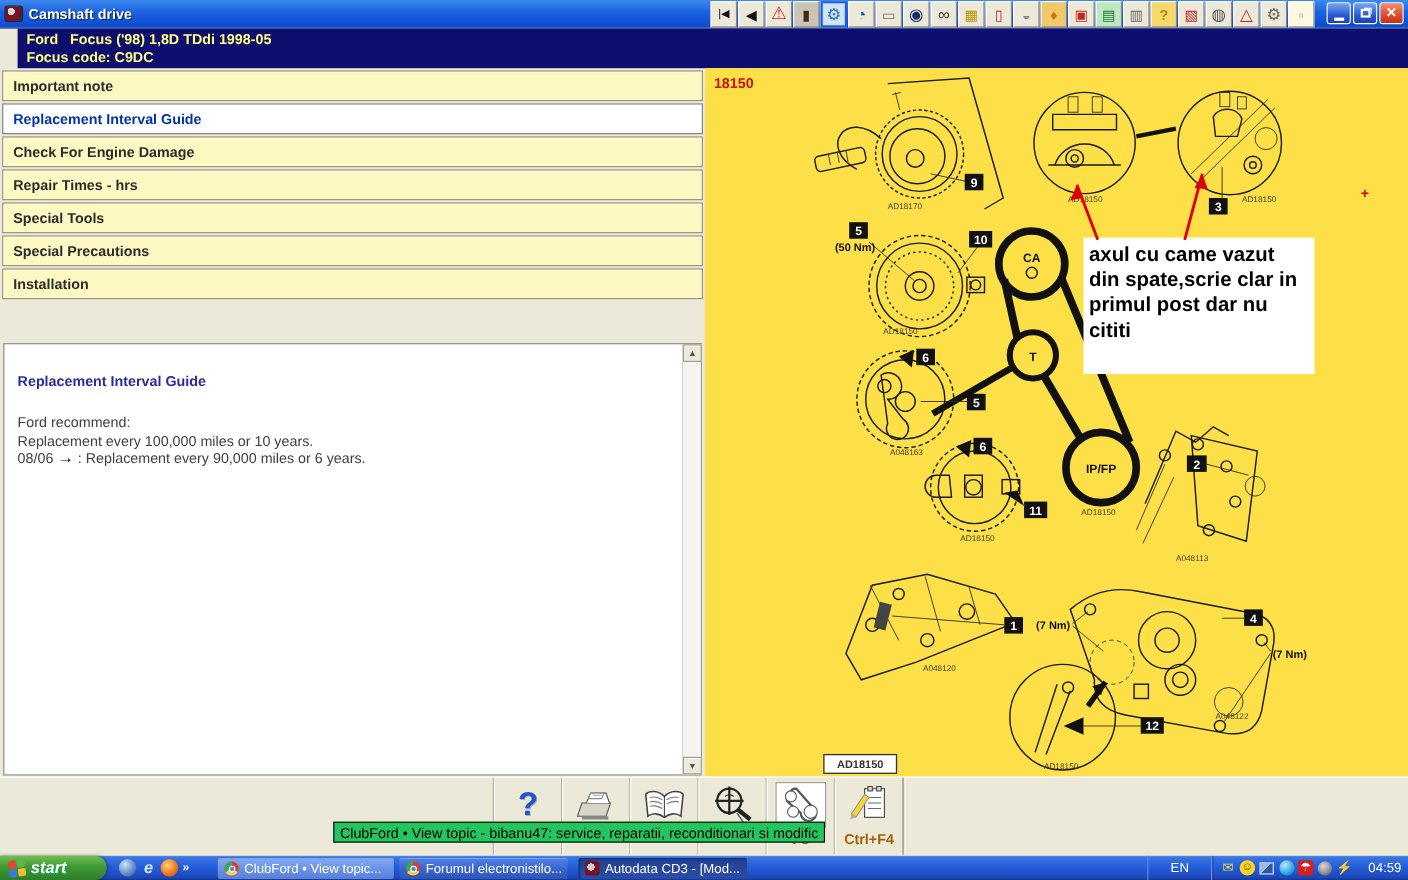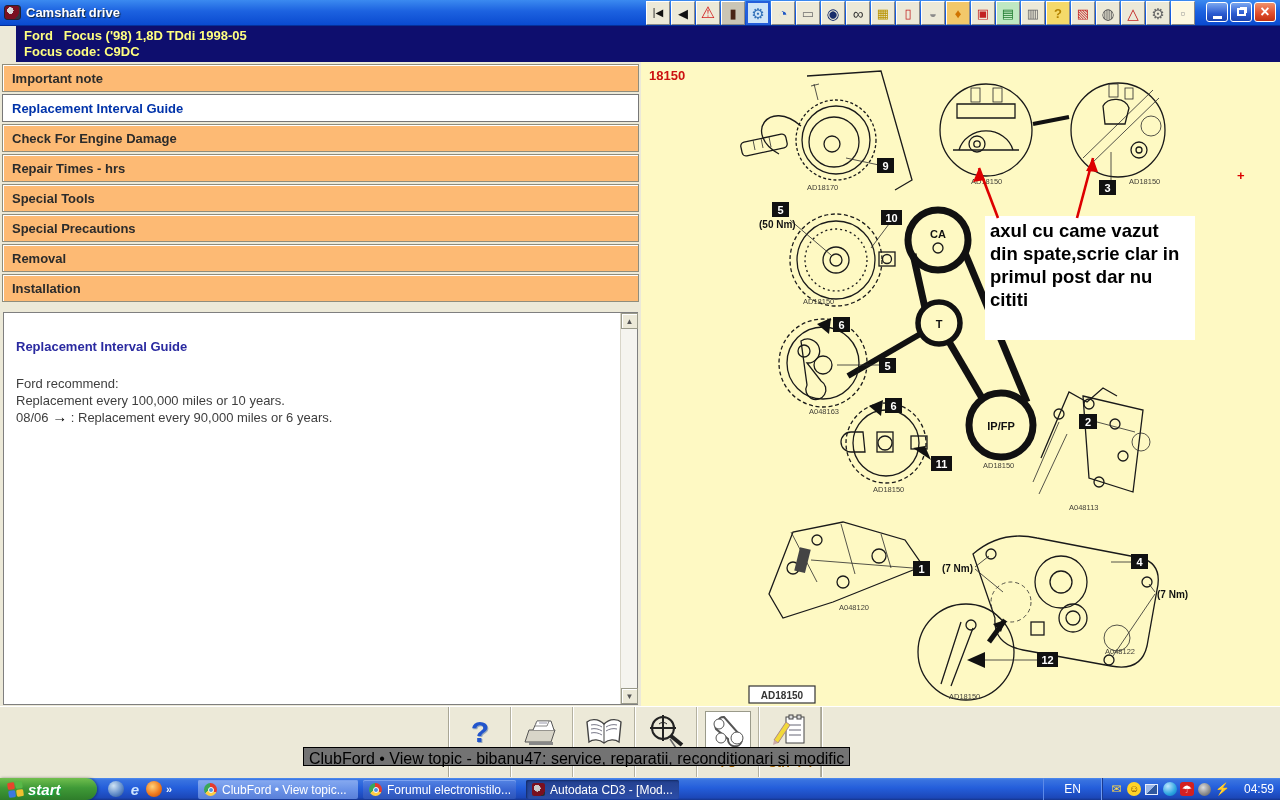--- a/index.html
+++ b/index.html
@@ -26,40 +26,40 @@
   .glyph-min{width:9px;height:3px;background:#fff;margin-top:10px;}
   .glyph-restore{width:9px;height:8px;border:2px solid #fff;box-shadow:2px -2px 0 -1px #fff;}
 
   
   .vhead{position:absolute;top:26px;left:16px;width:1280px;height:36px;background:#0e0e6e;
     color:#ffff80;font-weight:bold;font-size:13px;padding:2px 0 0 8px;}
   .vhead div{white-space:pre;line-height:16px;}
 
   
   .left-menu{position:absolute;top:64px;left:0;width:641px;}
-  .menu-item{height:28px;margin:0 2px 2px 2px;background:#fdba74;border:1px solid #8f8d7c;
+  .menu-item{height:28px;margin:0 2px 2px 2px;background:#fef9c3;border:1px solid #8f8d7c;
     box-shadow:inset 1px 1px 0 #fff;display:flex;align-items:center;padding-left:9px;
     font-size:13px;font-weight:bold;color:#2b2b2b;cursor:pointer;}
   .menu-item.selected{background:#fff;color:#0033aa;border-color:#777;}
 
   
   .content{position:absolute;top:312px;left:3px;width:635px;height:393px;background:#fff;
     border:1px solid #7f7f7f;font-size:13px;color:#3e3e3e;}
   .content-inner{padding:26px 30px 0 12px;}
   .c-head{color:#2a2aa0;font-weight:bold;font-size:13px;margin-bottom:22px;}
   .c-line{line-height:16.5px;}
   .arr{font-weight:bold;color:#000;font-size:15px;}
   .c-foot{font-weight:bold;color:#111;margin-top:17px;line-height:17px;}
   .scrollbar{position:absolute;right:0;top:0;width:17px;height:100%;background:#f5f4ef;border-left:1px solid #d8d5c8;}
   .sb-btn{position:absolute;left:0;width:17px;height:16px;background:#ece9d8;border:1px solid #9a9a8a;
     box-shadow:inset 1px 1px 0 #fff;font-size:8px;color:#555;display:flex;align-items:center;justify-content:center;cursor:pointer;}
   .sb-up{top:0;} .sb-down{bottom:0;}
 
   
-  .diagram{position:absolute;top:62px;left:641px;width:639px;height:644px;background:#fef9c3;}
+  .diagram{position:absolute;top:62px;left:641px;width:639px;height:644px;background:#fde047;}
   .fig-num{position:absolute;top:6px;left:8px;color:#cc1111;font-weight:bold;font-size:13px;}
   svg text{font-family:"Liberation Sans",sans-serif;}
   .dln{stroke:#1a1a1a;stroke-width:1.3;fill:none;}
   .dthin{stroke:#2a2a2a;stroke-width:0.8;fill:none;}
   .belt{stroke:#111;fill:none;}
   .cl-box{fill:#111;}
   .cl-txt{fill:#fff;font-size:11px;font-weight:bold;text-anchor:middle;}
   .cap{fill:#44423a;font-size:7.5px;}
   .small-b{fill:#111;font-size:10px;font-weight:bold;}
   .red{stroke:#dd0000;stroke-width:2.6;fill:none;}
@@ -71,22 +71,22 @@
   .bb-row{position:absolute;left:448px;top:0;display:flex;height:70px;}
   .bb-sep{width:1px;background:#a9a695;box-shadow:1px 0 0 #fff;}
   .bb-btn{width:62px;height:70px;display:flex;flex-direction:column;align-items:center;
     padding-top:4px;cursor:pointer;border-left:1px solid #fff;border-right:1px solid #b4b1a0;}
   .bb-icon{width:46px;height:42px;display:flex;align-items:center;justify-content:center;}
   .bb-btn.selected .bb-icon{background:#fff;border:1px solid #9a9a8a;}
   .bb-label{font-size:13px;font-weight:bold;color:#a16207;margin-top:2px;}
   .help-q{font-size:30px;font-weight:bold;color:#2255cc;text-shadow:1px 1px 0 #9ab;}
 
   
-  .tooltip{position:absolute;top:747px;left:303px;height:19px;background:#737373;border:1px solid #000;
-    font-size:16px;color:#000;padding:2px 5px 0 5px;white-space:nowrap;z-index:50;}
+  .tooltip{position:absolute;top:747px;left:303px;height:19px;background:#22c55e;border:1px solid #000;
+    font-size:13px;color:#000;padding:2px 5px 0 5px;white-space:nowrap;z-index:50;}
 
   
   .taskbar{position:absolute;top:778px;left:0;width:1280px;height:22px;
     background:linear-gradient(180deg,#4f8df0 0%,#3a74e0 8%,#245edb 45%,#1c47b8 90%,#15358e 100%);}
   .startbtn{position:absolute;left:0;top:0;width:97px;height:22px;border-radius:0 11px 11px 0;
     background:linear-gradient(180deg,#71bf4e 0%,#3f9a37 45%,#2e7d2a 100%);
     box-shadow:1px 0 3px rgba(0,0,0,.4);display:flex;align-items:center;cursor:pointer;}
   .flag{display:grid;grid-template-columns:7px 7px;grid-template-rows:7px 7px;gap:1px;
     transform:rotate(-8deg);margin:0 5px 0 8px;}
   .flag i{border-radius:1.5px;}
@@ -185,23 +185,20 @@
   <div class="menu-item">
       <span>Repair Times - hrs</span>
     </div>
   <div class="menu-item">
       <span>Special Tools</span>
     </div>
   <div class="menu-item">
       <span>Special Precautions</span>
     </div>
   <div class="menu-item">
-      <span>Removal</span>
-    </div>
-  <div class="menu-item">
       <span>Installation</span>
     </div>
 </div>
 
 <div class="content">
   <div class="content-inner">
     <div class="c-head">Replacement Interval Guide</div>
     <div class="c-line">Ford recommend:</div>
     <div class="c-line">Replacement every 100,000 miles or 10 years.</div>
     <div class="c-line"><span>08/06 </span><span class="arr">→</span><span> : Replacement every 90,000 miles or 6 years.</span></div>

